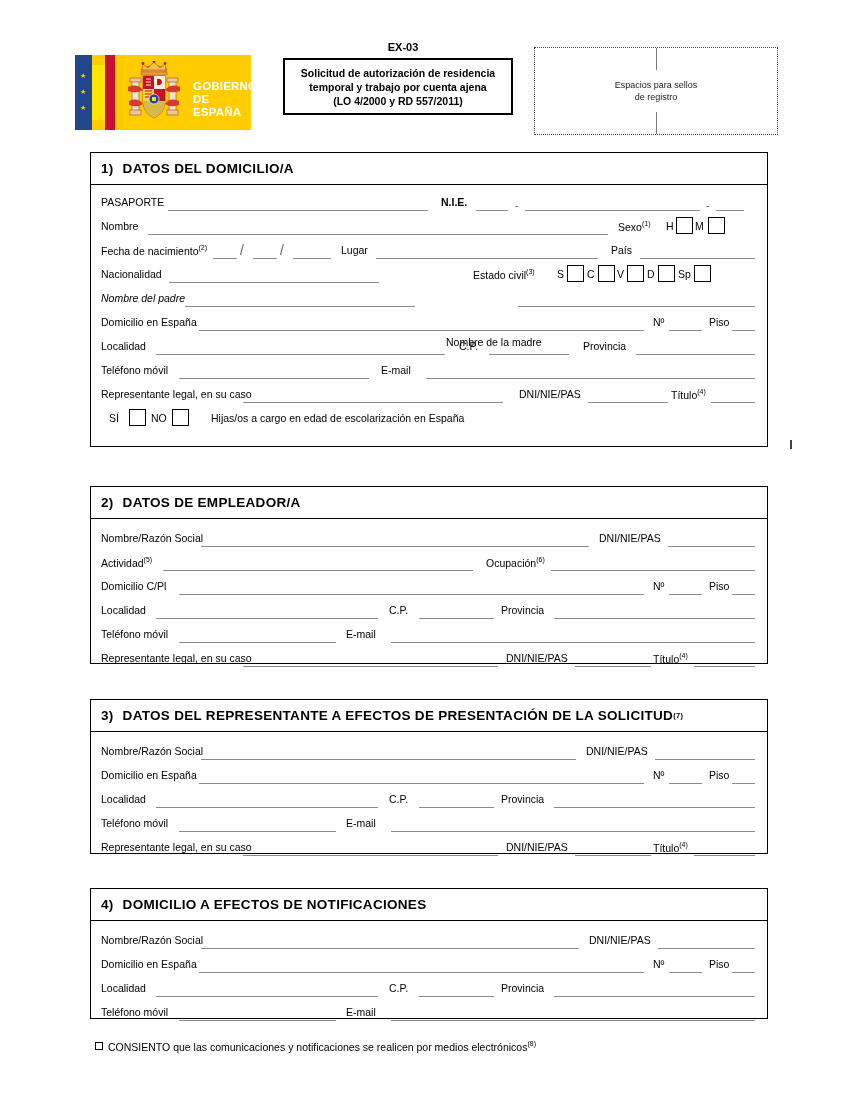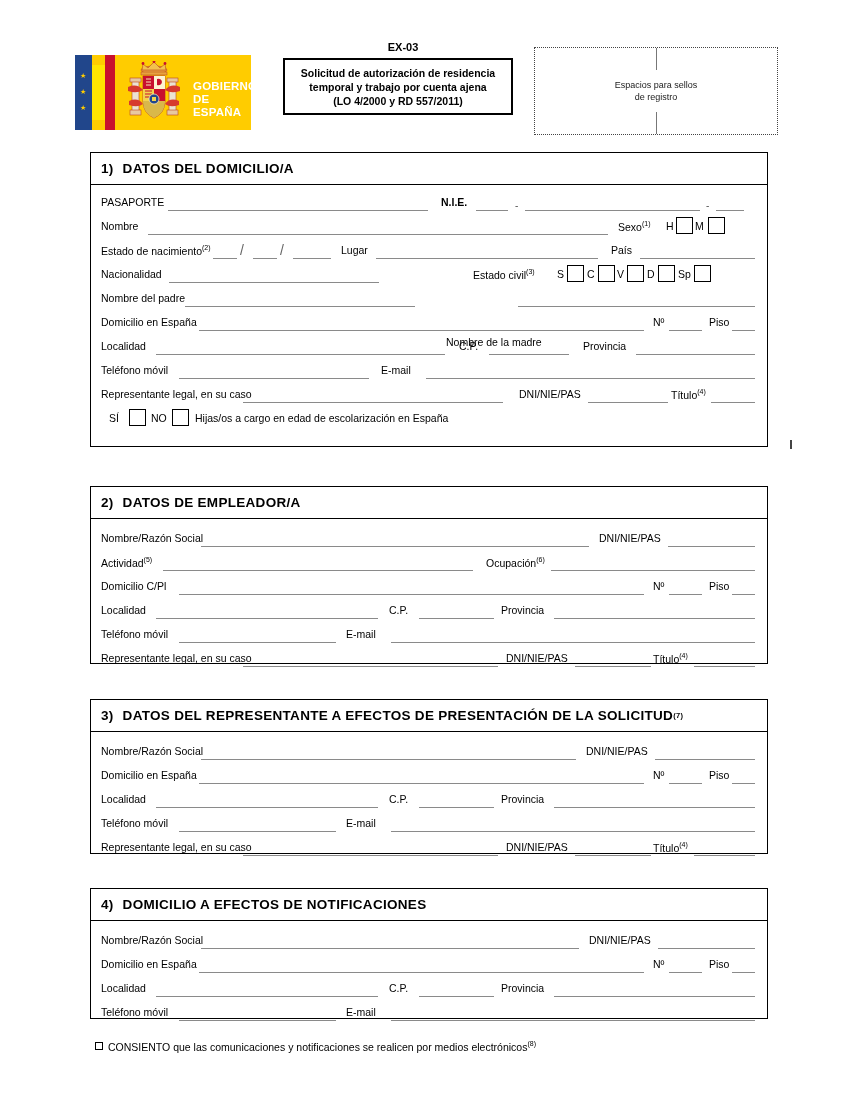--- a/index.html
+++ b/index.html
@@ -161,21 +161,21 @@
       <span class="lbl" style="left:10px;">Nombre</span>
       <span class="ln" style="left:57px; width:460px;"></span>
       <span class="lbl" style="left:527px;"><span>Sexo</span><span class="sup-n">(1)</span></span>
       <span class="lbl" style="left:575px;">H</span>
       <span class="cbox" style="left:585px;"></span>
       <span class="lbl" style="left:604px;">M</span>
       <span class="cbox" style="left:617px;"></span>
     </div>
 
     <div class="row">
-      <span class="lbl" style="left:10px;"><span>Estado de nacimiento</span><span class="sup-n">(2)</span></span>
+      <span class="lbl" style="left:10px;"><span>Fecha de nacimiento</span><span class="sup-n">(2)</span></span>
       <span class="ln" style="left:122px; width:24px;"></span>
       <span class="slash" style="left:149px;">/</span>
       <span class="ln" style="left:162px; width:24px;"></span>
       <span class="slash" style="left:189px;">/</span>
       <span class="ln" style="left:202px; width:38px;"></span>
       <span class="lbl" style="left:250px;">Lugar</span>
       <span class="ln" style="left:285px; width:222px;"></span>
       <span class="lbl" style="left:520px;">País</span>
       <span class="ln" style="left:549px; width:115px;"></span>
     </div>
@@ -190,21 +190,21 @@
       <span class="cbox" style="left:507px;"></span>
       <span class="lbl" style="left:526px;">V</span>
       <span class="cbox" style="left:536px;"></span>
       <span class="lbl" style="left:556px;">D</span>
       <span class="cbox" style="left:567px;"></span>
       <span class="lbl" style="left:587px;">Sp</span>
       <span class="cbox" style="left:603px;"></span>
     </div>
 
     <div class="row">
-      <span class="lbl" style="left:10px;">Nombre del padre</span>
+      <span class="lbl" style="left:10px;font-style:italic;">Nombre del padre</span>
       <span class="ln" style="left:94px; width:230px;"></span>
       <span class="lbl" style="left:355px;margin-top:44px;">Nombre de la madre</span>
       <span class="ln" style="left:427px; width:237px;"></span>
     </div>
 
     <div class="row">
       <span class="lbl" style="left:10px;">Domicilio en España</span>
       <span class="ln" style="left:108px; width:445px;"></span>
       <span class="lbl" style="left:562px;">Nº</span>
       <span class="ln" style="left:578px; width:33px;"></span>
@@ -235,21 +235,21 @@
       <span class="ln" style="left:497px; width:80px;"></span>
       <span class="lbl" style="left:580px;"><span>Título</span><span class="sup-n">(4)</span></span>
       <span class="ln" style="left:620px; width:44px;"></span>
     </div>
 
     <div class="row">
       <span class="lbl" style="left:18px;">SÍ</span>
       <span class="cbox" style="left:38px;"></span>
       <span class="lbl" style="left:60px;">NO</span>
       <span class="cbox" style="left:81px;"></span>
-      <span class="lbl" style="left:104px;">Hijas/os a cargo en edad de escolarización en España</span>
+      <span class="lbl" style="left:120px;">Hijas/os a cargo en edad de escolarización en España</span>
     </div>
 
   </div>
 </div>
 <div class="tick-mark"></div>
 
 <div class="section" style="left:90px; top:486px; width:678px; height:178px;">
   <div class="sec-head">
     <span class="num">2)</span>
     <span>DATOS DE EMPLEADOR/A</span>

